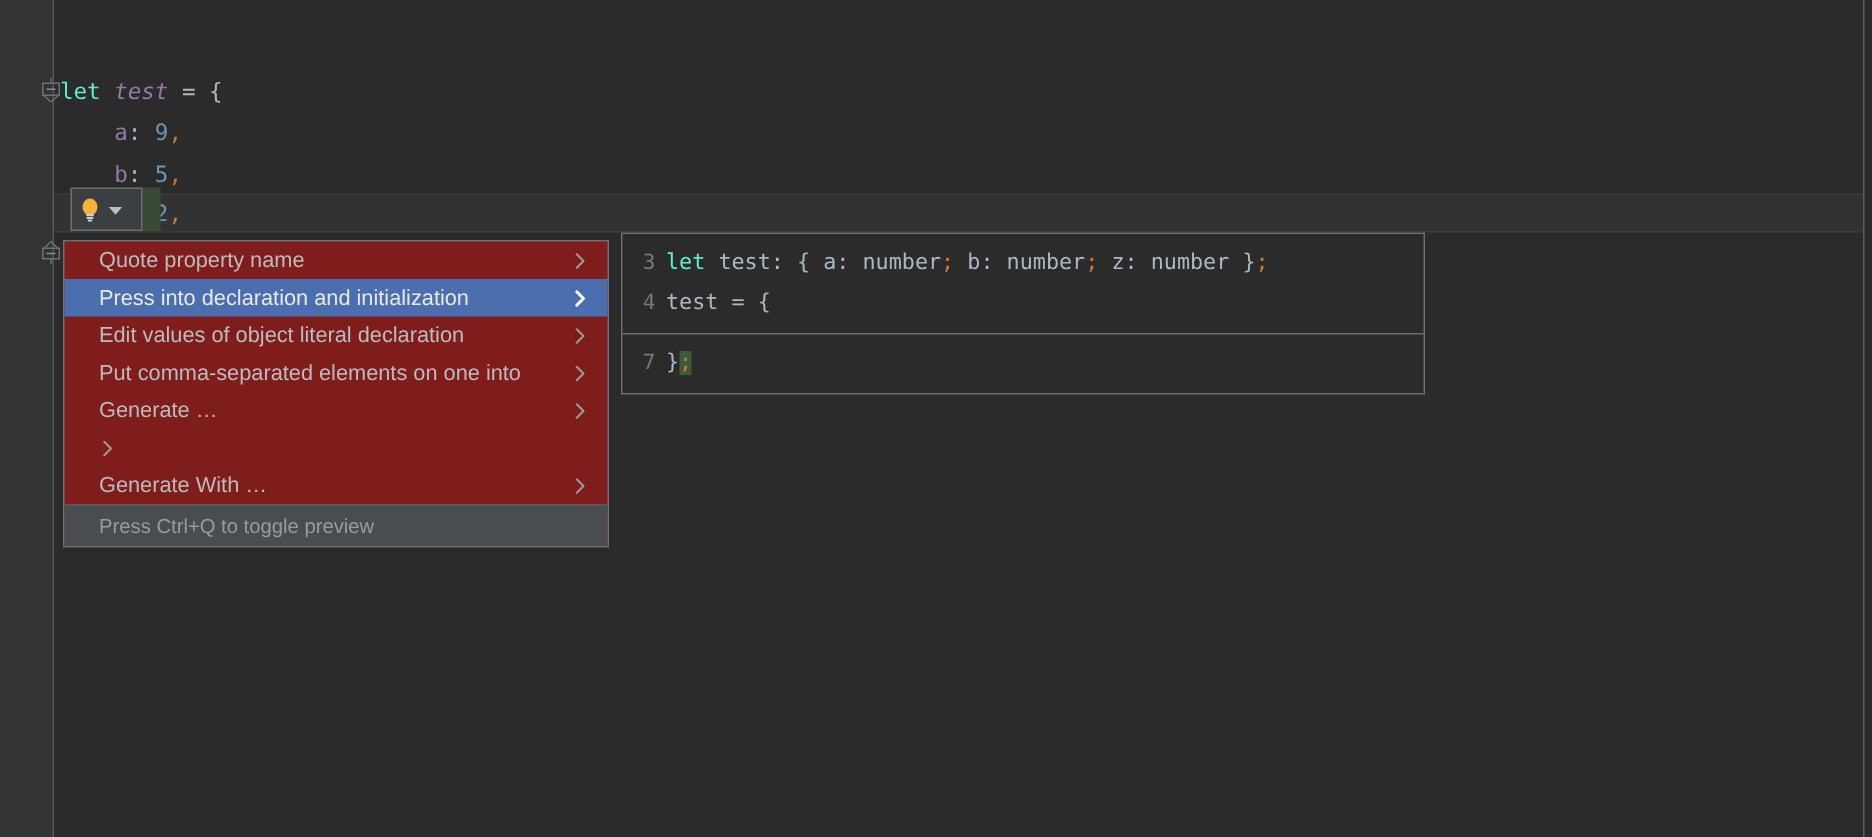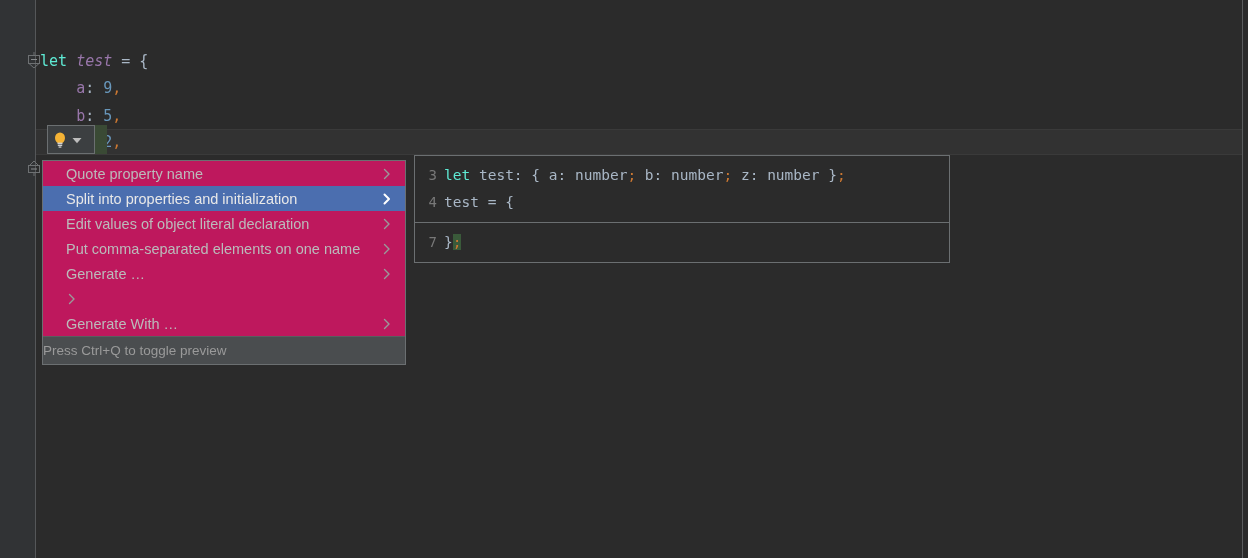--- a/index.html
+++ b/index.html
@@ -102,21 +102,21 @@
     width: 12px; height: 29px;
     background: #3a4a35;
     z-index: 5;
   }
 
   
   #intention-menu {
     position: absolute;
     left: 42px; top: 160px;
     width: 364px;
-    background: #be185d;
+    background: #7f1d1d;
     border: 1px solid #6b6f71;
     box-sizing: border-box;
     z-index: 30;
   }
   .menu-item {
     position: relative;
     height: 25px;
     display: flex;
     align-items: center;
     padding: 0 8px 0 23px;
@@ -136,20 +136,21 @@
   .chev {
     width: 12px; height: 14px;
     flex: 0 0 auto;
     margin-right: 4px;
   }
   .chev svg { display: block; }
   #menu-footer {
     height: 28px;
     display: flex;
     align-items: center;
+    padding-left: 23px;
     background: #4a4d4f;
     border-top: 1px solid #5a5d5f;
     color: #9a9a9a;
     font-size: 13.5px;
     box-sizing: border-box;
   }
 
   
   #preview-panel {
     position: absolute;
@@ -247,37 +248,37 @@
   <div id="menu-items">
       <div class="menu-item">
         <span class="label">Quote property name</span>
         <span class="chev">
           <svg width="12" height="14" viewBox="0 0 12 14">
             <path d="M3.5 2.5 L8 7 L3.5 11.5" fill="none" stroke="#9a9a9a" stroke-width="1.4" stroke-linecap="round" stroke-linejoin="round"></path>
           </svg>
         </span>
       </div>
       <div class="menu-item selected">
-        <span class="label">Split into properties and initialization</span>
+        <span class="label">Press into declaration and initialization</span>
         <span class="chev">
           <svg width="12" height="14" viewBox="0 0 12 14">
             <path d="M3.5 2.5 L8 7 L3.5 11.5" fill="none" stroke="#ffffff" stroke-width="2" stroke-linecap="round" stroke-linejoin="round"></path>
           </svg>
         </span>
       </div>
       <div class="menu-item">
         <span class="label">Edit values of object literal declaration</span>
         <span class="chev">
           <svg width="12" height="14" viewBox="0 0 12 14">
             <path d="M3.5 2.5 L8 7 L3.5 11.5" fill="none" stroke="#9a9a9a" stroke-width="1.4" stroke-linecap="round" stroke-linejoin="round"></path>
           </svg>
         </span>
       </div>
       <div class="menu-item">
-        <span class="label">Put comma-separated elements on one name</span>
+        <span class="label">Put comma-separated elements on one into</span>
         <span class="chev">
           <svg width="12" height="14" viewBox="0 0 12 14">
             <path d="M3.5 2.5 L8 7 L3.5 11.5" fill="none" stroke="#9a9a9a" stroke-width="1.4" stroke-linecap="round" stroke-linejoin="round"></path>
           </svg>
         </span>
       </div>
       <div class="menu-item">
         <span class="label">Generate …</span>
         <span class="chev">
           <svg width="12" height="14" viewBox="0 0 12 14">

